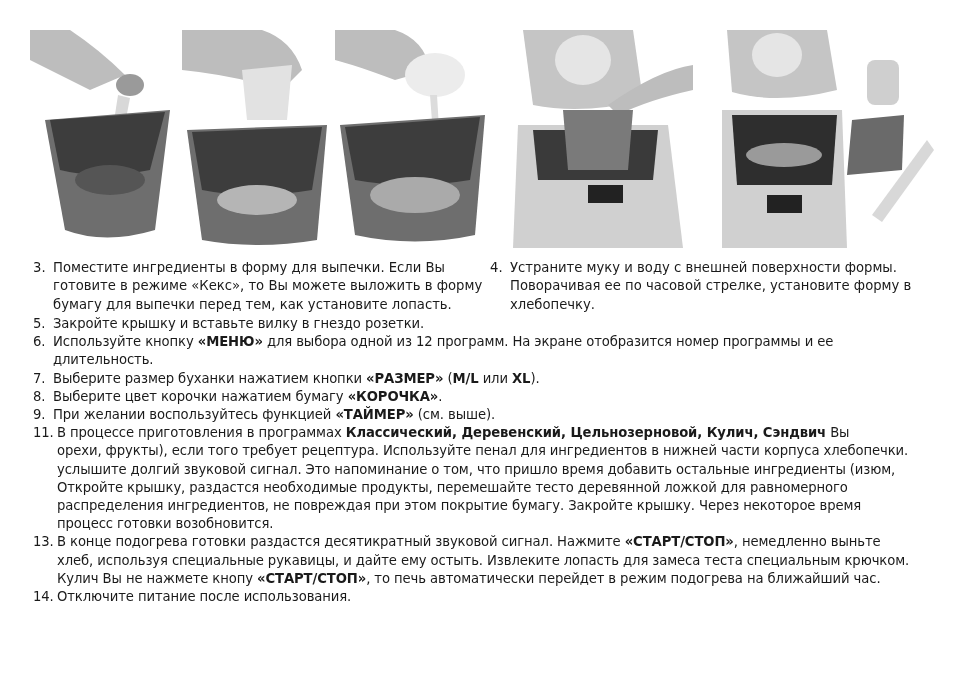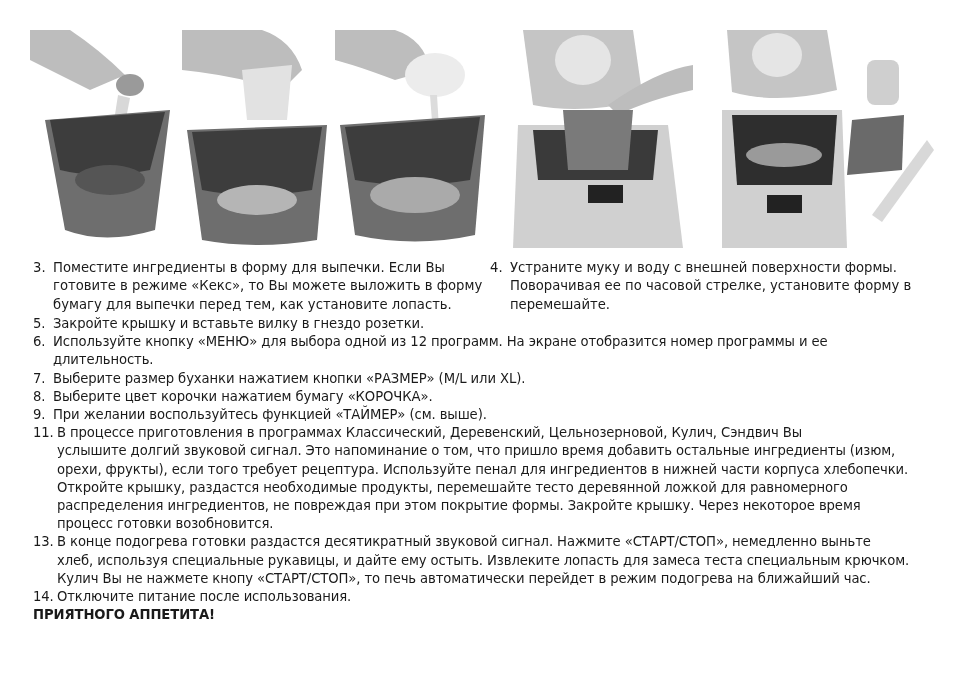--- a/index.html
+++ b/index.html
@@ -7,21 +7,21 @@
          font-family: "DejaVu Sans", sans-serif; color: #1a1a1a; }
   .photo { position: absolute; background: #fff; }
   .photo svg { display: block; width: 100%; height: 100%; }
   .col { position: absolute; font-size: 13.2px; line-height: 18.3px; }
   .item { position: relative; padding-left: 20px; }
   .item .num { position: absolute; left: 0; top: 0; }
   .list { position: absolute; left: 33px; top: 315px; width: 900px; font-size: 13.2px; line-height: 18.2px; letter-spacing: -0.1px; }
   .list .item { padding-left: 20px; }
   .list .item.two { padding-left: 24px; }
   .list .item .num { left: 0; }
-  b { font-weight: normal; }
+  b { font-weight: bold; }
   .final { font-weight: bold; }
 </style>
 </head>
 <body>
 
 <div class="photo" style="left:30px;top:30px;width:145px;height:218px;">
   <svg viewBox="0 0 145 218">
     <path d="M0 0 L40 0 Q70 20 95 45 L60 60 Q20 40 0 30 Z" fill="#bdbdbd"></path>
     <ellipse cx="100" cy="55" rx="14" ry="11" fill="#9a9a9a"></ellipse>
     <path d="M88 65 L78 130 L88 130 L100 68 Z" fill="#c8c8c8" opacity="0.7"></path>
@@ -81,21 +81,21 @@
     <div>готовите в режиме «Кекс», то Вы можете выложить в форму</div>
     <div>бумагу для выпечки перед тем, как установите лопасть.</div>
   </div>
 </div>
 
 <div class="col" style="left:490px;top:259px;width:450px;">
   <div class="item">
     <span class="num">4.</span>
     <div>Устраните муку и воду с внешней поверхности формы.</div>
     <div>Поворачивая ее по часовой стрелке, установите форму в</div>
-    <div>перемешайте.</div>
+    <div>хлебопечку.</div>
   </div>
 </div>
 
 <div class="list">
   <div class="item">
     <span class="num">5.</span>
     <span>Закройте крышку и вставьте вилку в гнездо розетки.</span>
   </div>
   <div class="item">
     <span class="num">6.</span>
@@ -110,30 +110,29 @@
     <span class="num">8.</span>
     <span>Выберите цвет корочки нажатием бумагу </span><b>«КОРОЧКА»</b><span>.</span>
   </div>
   <div class="item">
     <span class="num">9.</span>
     <span>При желании воспользуйтесь функцией </span><b>«ТАЙМЕР»</b><span> (см. выше).</span>
   </div>
   <div class="item two">
     <span class="num">11.</span>
     <span>В процессе приготовления в программах </span><b>Классический, Деревенский, Цельнозерновой, Кулич, Сэндвич</b><span> Вы</span>
+    <div>орехи, фрукты), если того требует рецептура. Используйте пенал для ингредиентов в нижней части корпуса хлебопечки.</div>
     <div>услышите долгий звуковой сигнал. Это напоминание о том, что пришло время добавить остальные ингредиенты (изюм,</div>
-    <div>орехи, фрукты), если того требует рецептура. Используйте пенал для ингредиентов в нижней части корпуса хлебопечки.</div>
     <div>Откройте крышку, раздастся необходимые продукты, перемешайте тесто деревянной ложкой для равномерного</div>
-    <div>распределения ингредиентов, не повреждая при этом покрытие формы. Закройте крышку. Через некоторое время</div>
+    <div>распределения ингредиентов, не повреждая при этом покрытие бумагу. Закройте крышку. Через некоторое время</div>
     <div>процесс готовки возобновится.</div>
   </div>
   <div class="item two">
     <span class="num">13.</span>
     <span>В конце подогрева готовки раздастся десятикратный звуковой сигнал. Нажмите </span><b>«СТАРТ/СТОП»</b><span>, немедленно выньте</span>
     <div>хлеб, используя специальные рукавицы, и дайте ему остыть. Извлеките лопасть для замеса теста специальным крючком.</div>
     <div><span>Кулич Вы не нажмете кнопу </span><b>«СТАРТ/СТОП»</b><span>, то печь автоматически перейдет в режим подогрева на ближайший час.</span></div>
   </div>
   <div class="item two">
     <span class="num">14.</span>
     <span>Отключите питание после использования.</span>
   </div>
-  <div class="final">ПРИЯТНОГО АППЕТИТА!</div>
 </div>
 
 </body></html>

